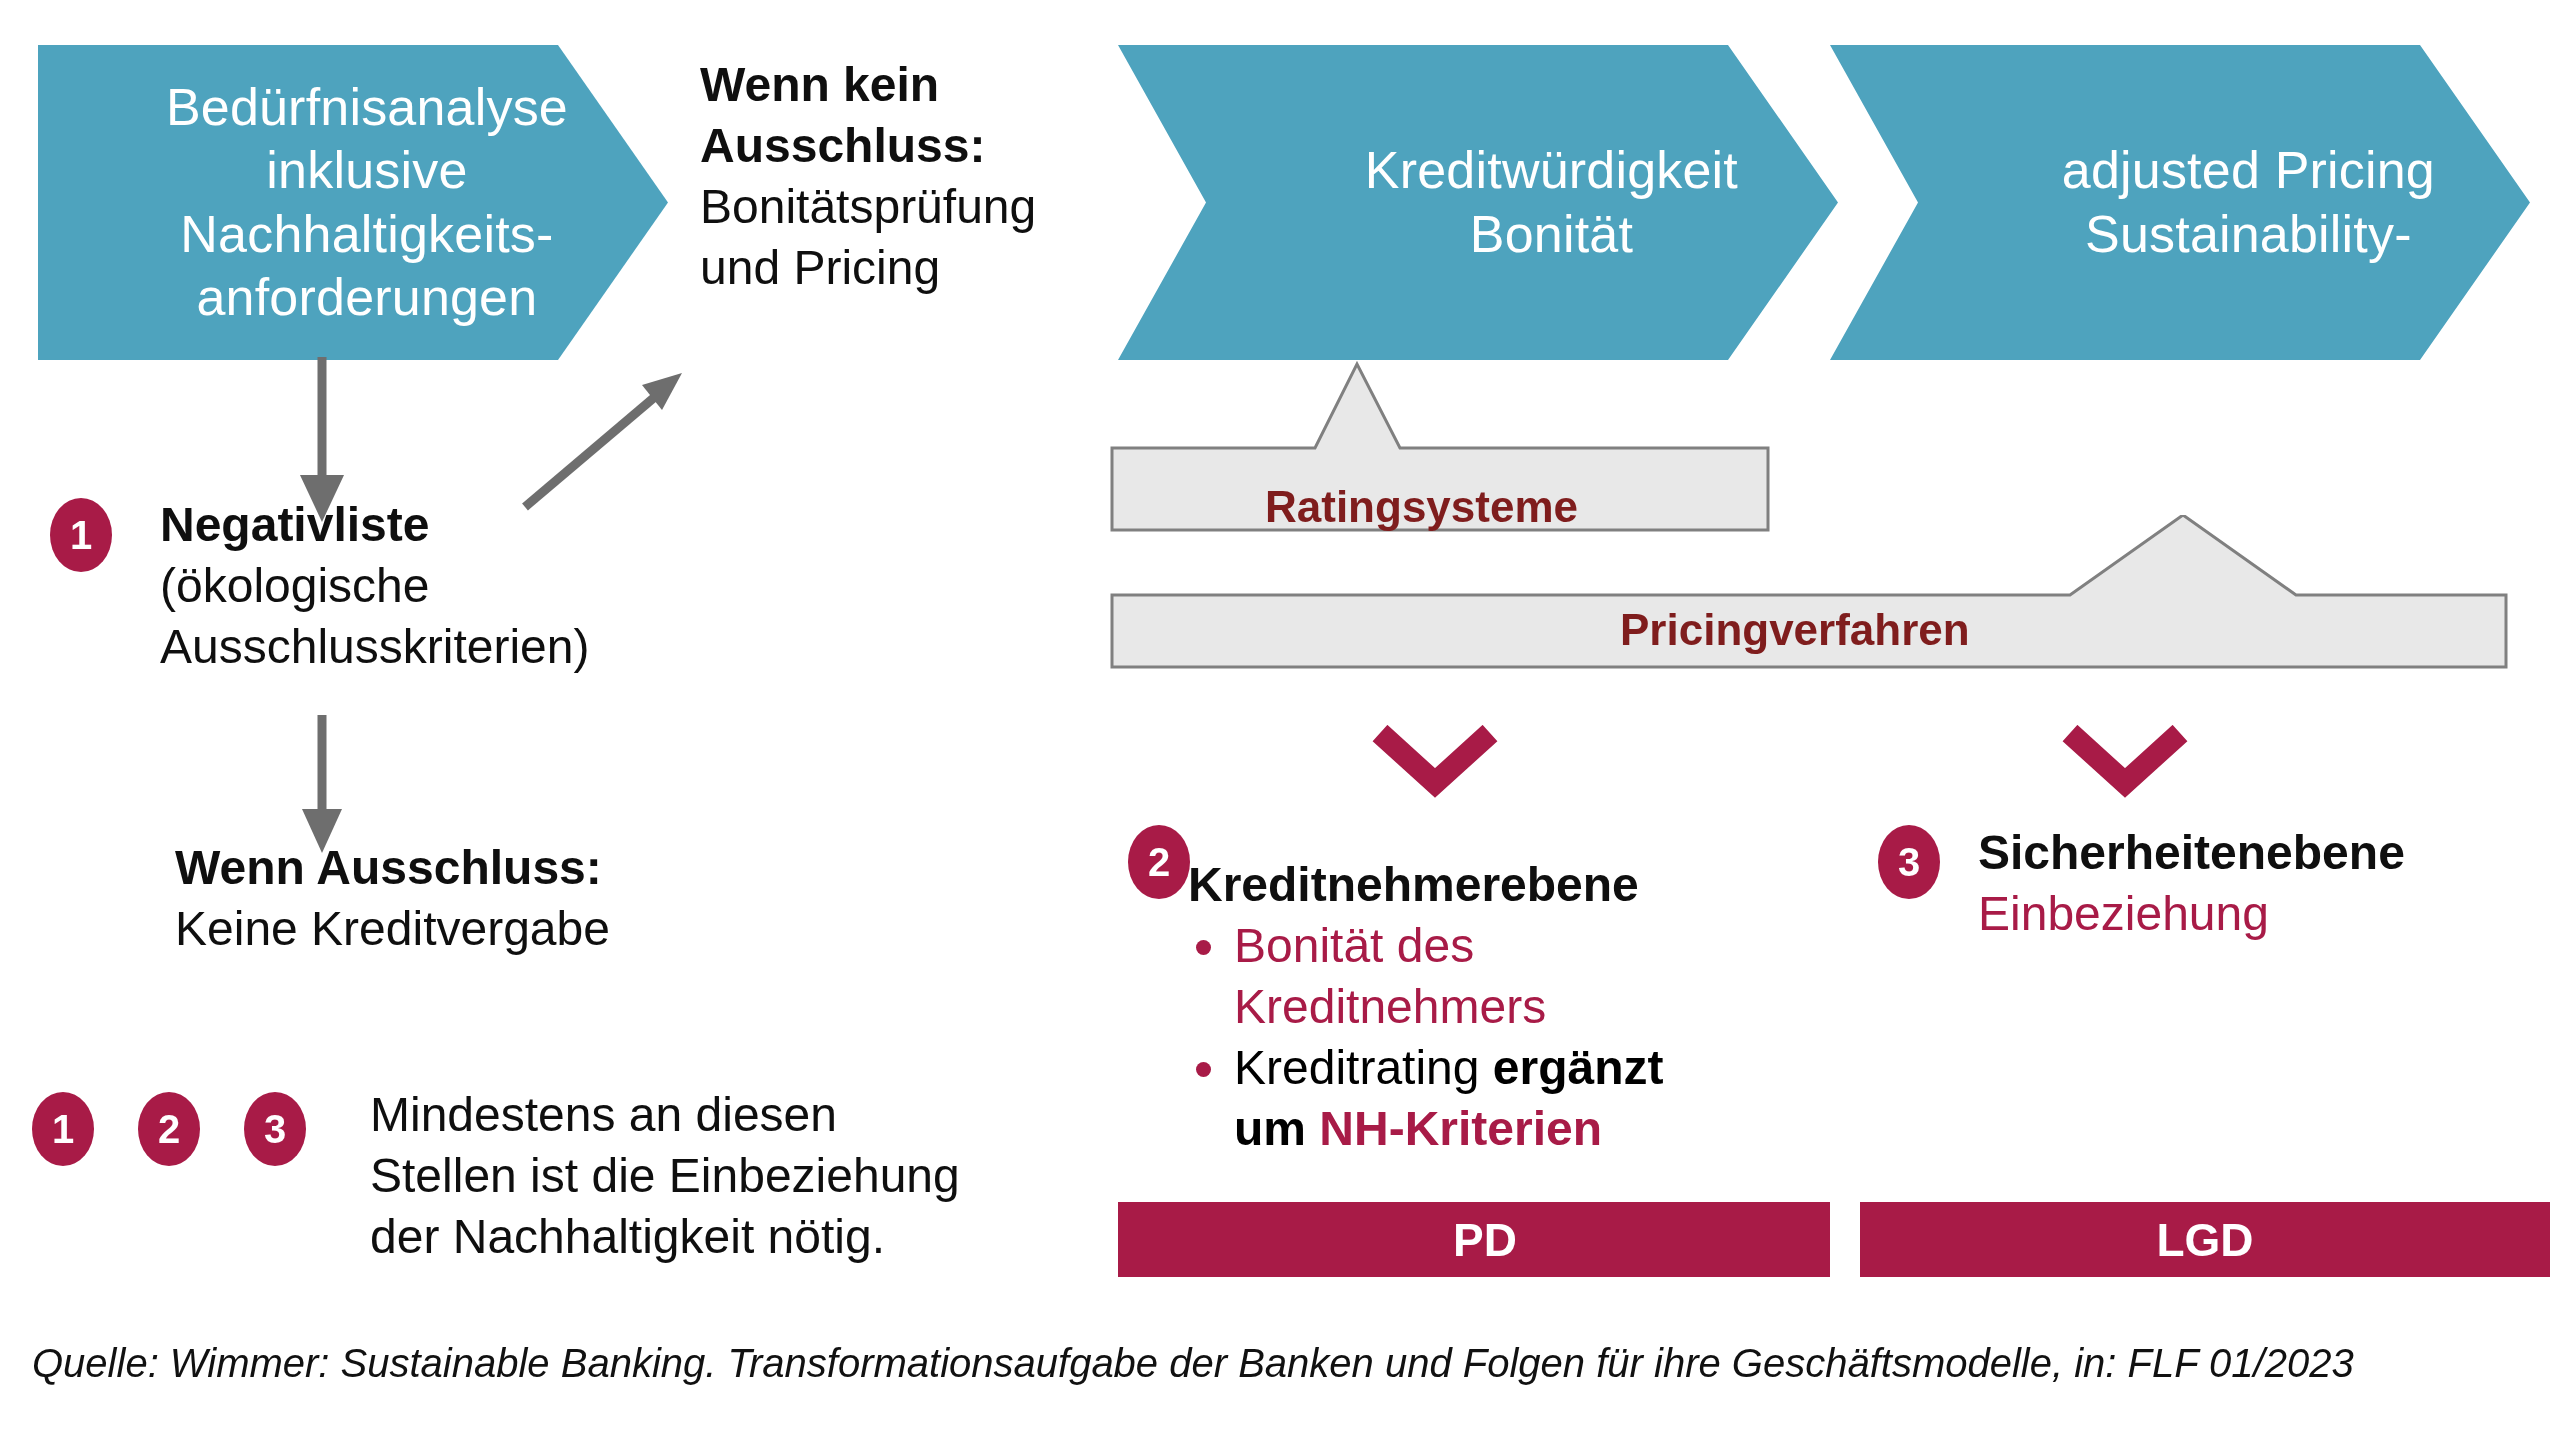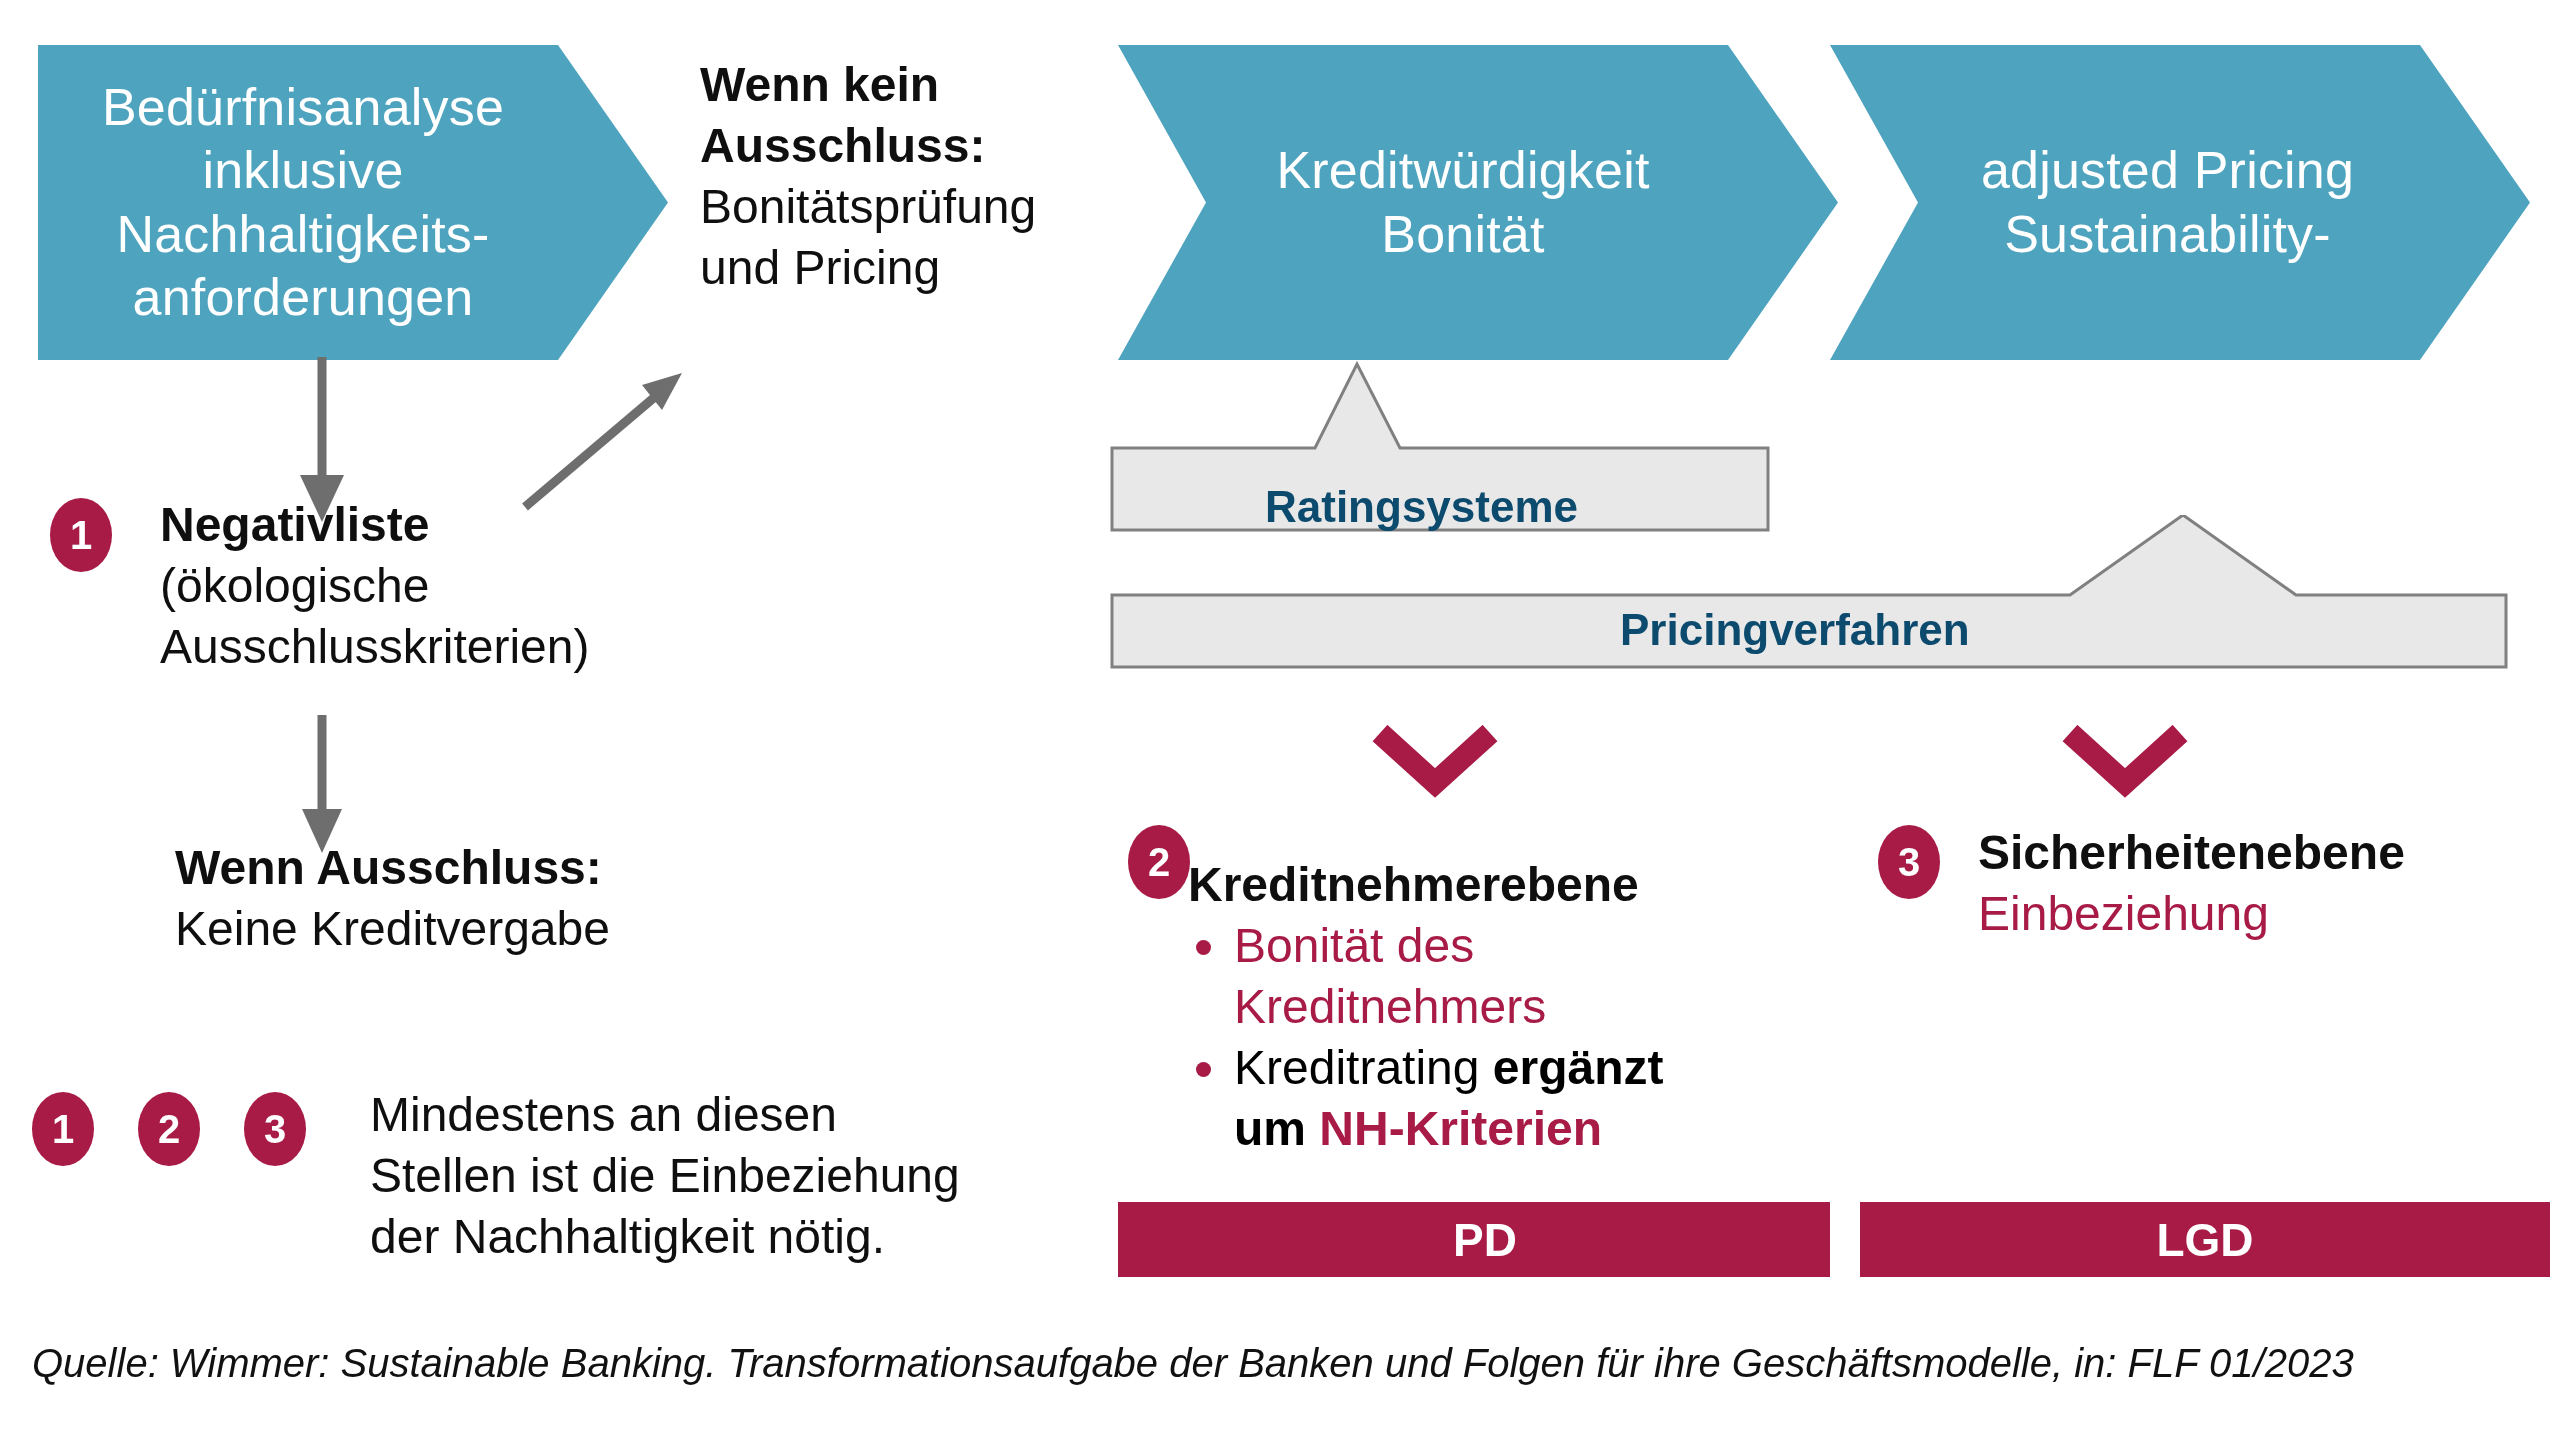--- a/index.html
+++ b/index.html
@@ -24,21 +24,21 @@
 
   
   .chevron {
     position: absolute;
     top: 45px;
     height: 315px;
     background: #4EA3BE;
     color: #ffffff;
     display: flex;
     align-items: center;
-    justify-content: center;
+    justify-content: flex-end;
     text-align: center;
     font-size: 52px;
     line-height: 1.22;
     letter-spacing: .2px;
     box-sizing: border-box;
   }
   .chevron-1 {
     left: 38px;
     width: 630px;
     clip-path: polygon(0 0, calc(100% - 110px) 0, 100% 50%, calc(100% - 110px) 100%, 0 100%);
@@ -80,21 +80,21 @@
     align-items: center;
     justify-content: center;
     font-size: 40px;
     font-weight: bold;
     line-height: 1;
   }
   .greybox-label {
     position: absolute;
     font-size: 44px;
     font-weight: bold;
-    color: #0c4a6e;
+    color: #7f1d1d;
     white-space: nowrap;
   }
 
   
   .redbar {
     position: absolute;
     background: #A81B47;
     color: #ffffff;
     font-size: 46px;
     font-weight: bold;

